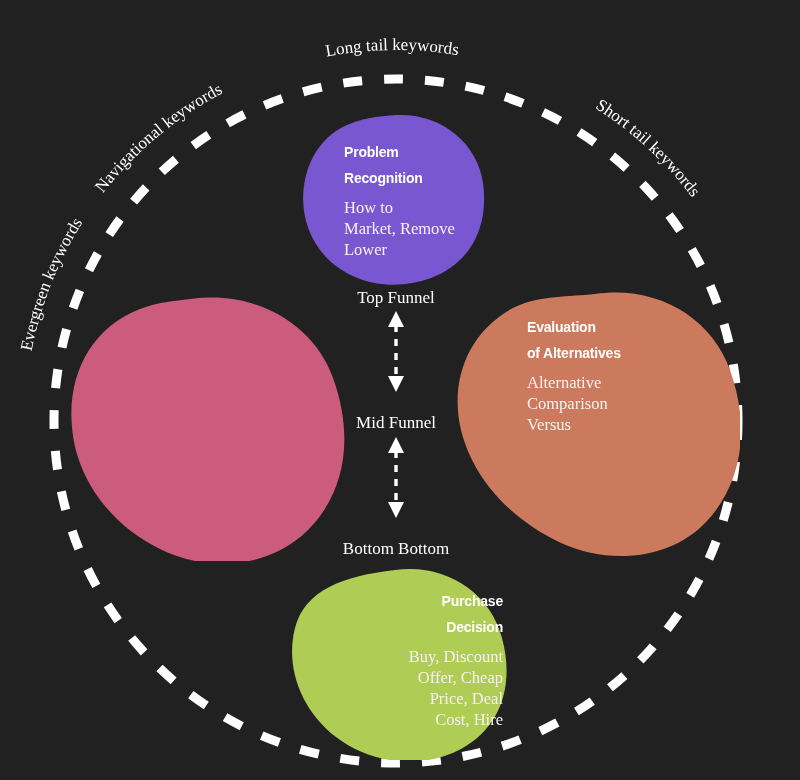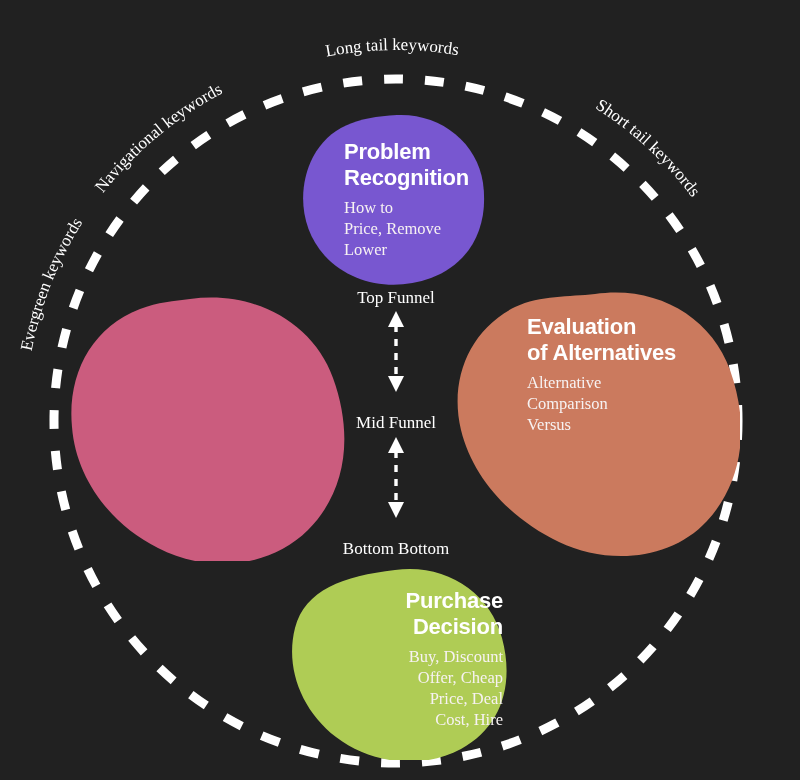--- a/index.html
+++ b/index.html
@@ -34,21 +34,21 @@
     height: 100%;
   }
   .blob-text {
     position: absolute;
     z-index: 2;
   }
   .blob-title {
     font-family: "Liberation Sans", sans-serif;
     font-weight: bold;
     color: #ffffff;
-    font-size: 22px;
+    font-size: 14px;
     line-height: 26px;
     letter-spacing: -0.2px;
     white-space: pre-line;
     margin: 0 0 6px 0;
   }
   .blob-body {
     font-family: "Liberation Serif", serif;
     color: #f7f2f2;
     font-size: 16.5px;
     line-height: 21px;
@@ -124,21 +124,21 @@
   </svg>
 
   <div class="blob" id="blob-problem">
     <svg viewBox="0 0 185 172" preserveAspectRatio="none">
       <path d="M96,2 C139,0 176,29 182,70 C188,113 170,150 130,165 C92,179 50,171 24,143 C-1,116 -4,75 12,44 C28,14 56,4 96,2 Z" fill="#7857D0"></path>
     </svg>
     <div class="blob-text">
       <p class="blob-title">Problem
 Recognition</p>
       <p class="blob-body">How to
-Price, Remove
+Market, Remove
 Lower</p>
     </div>
   </div>
 
   <div class="blob" id="blob-informational">
     <svg viewBox="0 0 275 265" preserveAspectRatio="none">
       <path d="M120,3 C183,-6 243,26 263,82 C284,140 276,196 238,234 C199,273 136,277 88,252 C40,228 6,182 2,131 C-3,79 21,32 70,13 C88,6 104,5 120,3 Z" fill="#CB5C7E"></path>
     </svg>
   </div>
 

